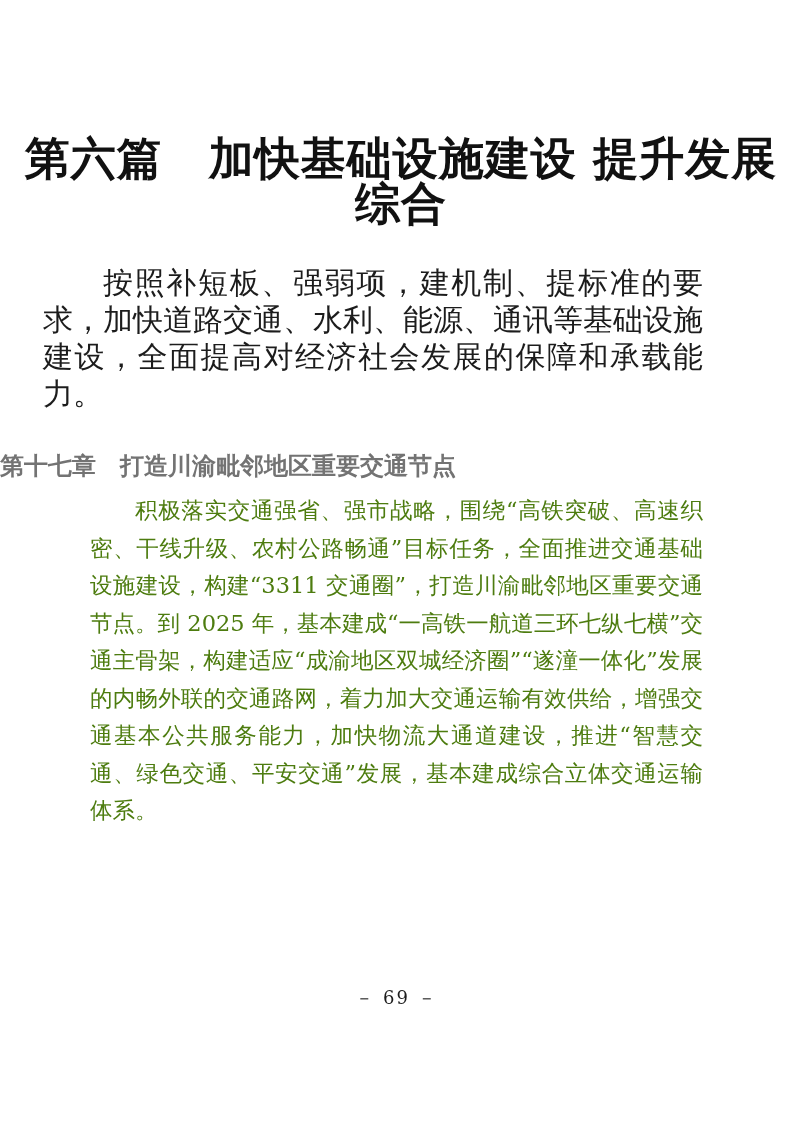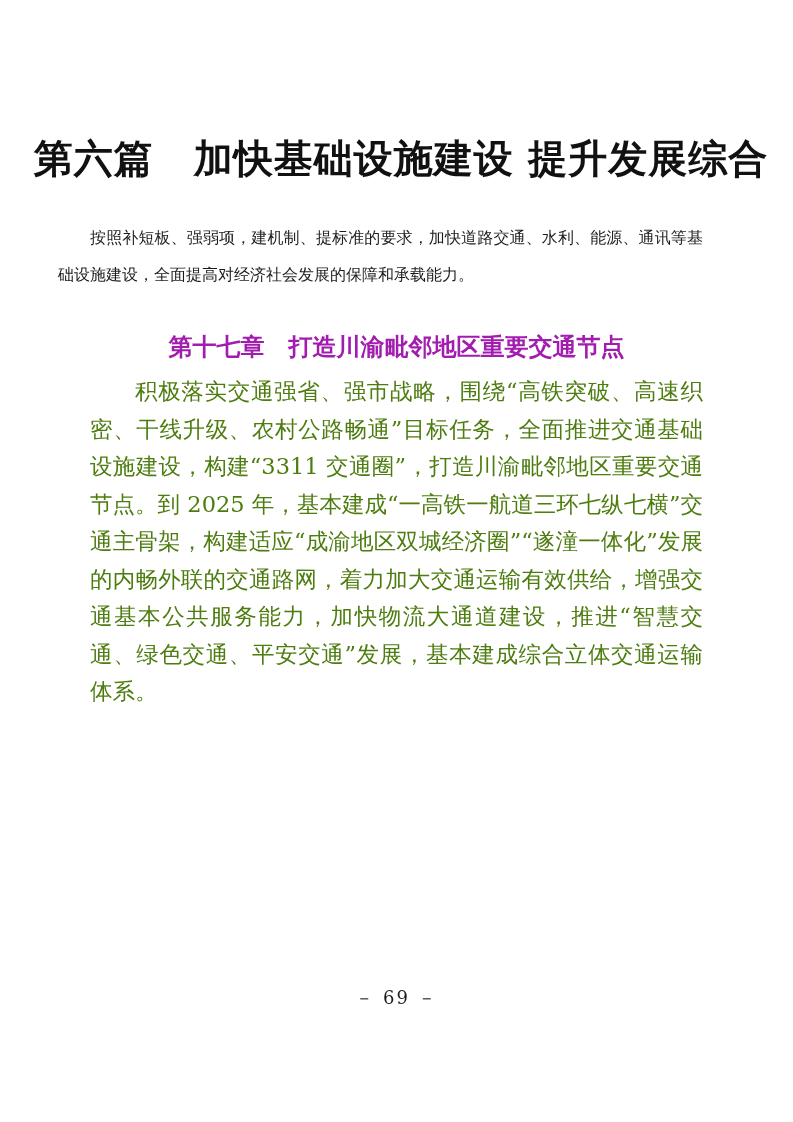--- a/index.html
+++ b/index.html
@@ -9,44 +9,44 @@
     width: 793px;
     height: 1122px;
     background: #ffffff;
     color: #1c1c1c;
     font-family: "DejaVu Serif", "Liberation Serif", serif;
     overflow: hidden;
   }
   .part-title {
     padding-top: 136px;
     text-align: center;
-    font-size: 39px;
+    font-size: 45px;
     line-height: 45px;
     font-weight: bold;
     color: #111111;
     letter-spacing: 1px;
     padding-left: 9px;
   }
   .body-paragraph {
-    margin: 38px 90px 0 58px;
-    font-size: 16px;
+    margin: 38px 90px 0 43px;
+    font-size: 30px;
     line-height: 37px;
     text-align: justify;
     text-indent: 2em;
     word-break: break-all;
     color: #1c1c1c;
   }
   .chapter-heading {
     margin-top: 36px;
-    text-align: center;
+    text-align: left;
     font-family: "DejaVu Sans", "Liberation Sans", sans-serif;
     font-size: 24px;
     line-height: 36px;
     font-weight: bold;
-    color: #a21caf;
+    color: #737373;
   }
   .chapter-paragraph {
     margin: 8px 90px 0 90px;
     font-size: 22.5px;
     line-height: 37.5px;
     text-align: justify;
     text-indent: 2em;
     word-break: break-all;
     color: #4d7c0f;
   }

